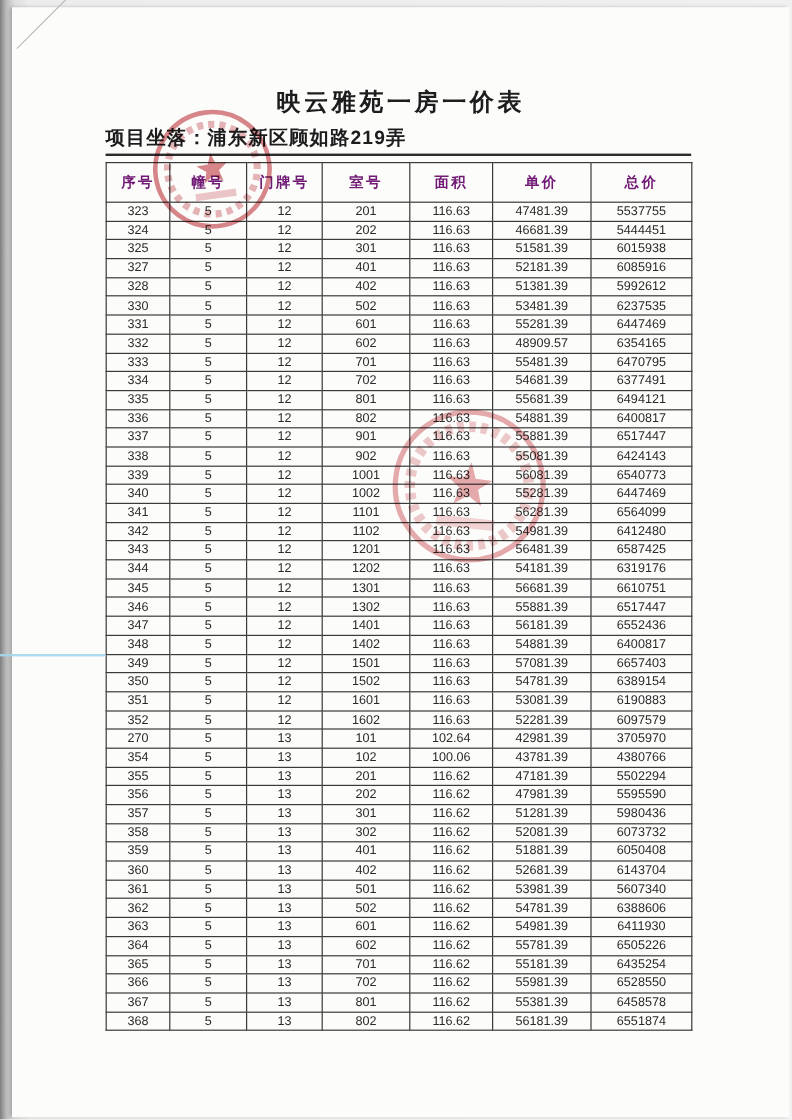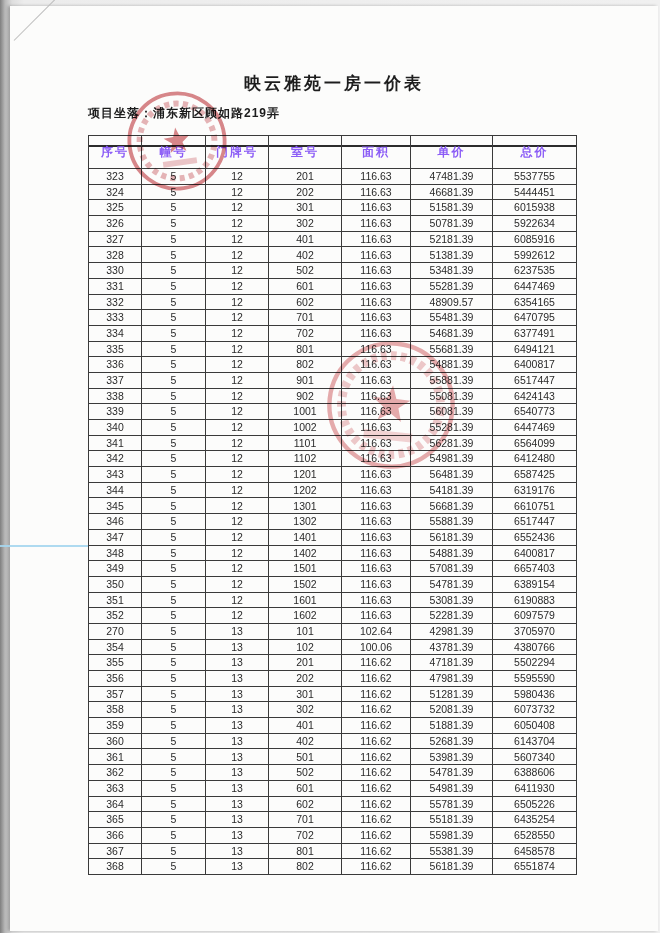--- a/index.html
+++ b/index.html
@@ -14,38 +14,38 @@
     background:linear-gradient(90deg,#7f7f7f 0px,#b9b9b9 5px,#dedede 12px,#ececec 24px,#f0f0f0 100%);
     overflow:hidden;
   }
   .page {
     position:absolute; left:10px; top:6px; width:648px; height:925px;
     background:#fcfcfb;
     box-shadow:-2px 0 3px rgba(0,0,0,0.25);
   }
   .doc-title {
     position:absolute; top:66px; left:0; width:100%;
-    text-align:center; font-size:17px; font-weight:bold;
+    text-align:center; font-size:20px; font-weight:bold;
     color:#1d1d1d; letter-spacing:3px;
     font-family:"Liberation Serif","DejaVu Serif",serif;
   }
   .location-line {
     position:absolute; top:99px; left:78px; width:488px;
-    font-size:12px; font-weight:bold; color:#1c1c1c;
-    border-bottom:2px solid #2c2c2c; padding-bottom:23px;
+    font-size:16px; font-weight:bold; color:#1c1c1c;
+    border-bottom:2px solid #2c2c2c; padding-bottom:2px;
     letter-spacing:1px;
   }
   table.price-table {
     position:absolute; top:129px; left:78px; width:488px;
     border-collapse:collapse; table-layout:fixed;
     background:transparent;
   }
   table.price-table th {
     border:1px solid #3a3a3a; font-size:12px; font-weight:bold;
-    height:33px; color:#8b5cf6; text-align:center; letter-spacing:2px;
+    height:33px; color:#701a75; text-align:center; letter-spacing:2px;
   }
   table.price-table td {
     border:1px solid #3a3a3a; font-size:10.5px; height:15.7px;
     text-align:center; color:#2a2a2a; line-height:1;
     padding:0; white-space:nowrap; overflow:hidden;
   }
   
   .seal { position:absolute; pointer-events:none; mix-blend-mode:multiply; }
   .seal svg { display:block; width:100%; height:100%; }
   .seal-top  { left:116px; top:84px;  width:102px; height:102px; opacity:.85; transform:rotate(-8deg); }
@@ -116,29 +116,20 @@
           <tr>
             <td>325</td>
             <td>5</td>
             <td>12</td>
             <td>301</td>
             <td>116.63</td>
             <td>51581.39</td>
             <td>6015938</td>
           </tr>
           <tr>
-            <td>326</td>
-            <td>5</td>
-            <td>12</td>
-            <td>302</td>
-            <td>116.63</td>
-            <td>50781.39</td>
-            <td>5922634</td>
-          </tr>
-          <tr>
             <td>327</td>
             <td>5</td>
             <td>12</td>
             <td>401</td>
             <td>116.63</td>
             <td>52181.39</td>
             <td>6085916</td>
           </tr>
           <tr>
             <td>328</td>

